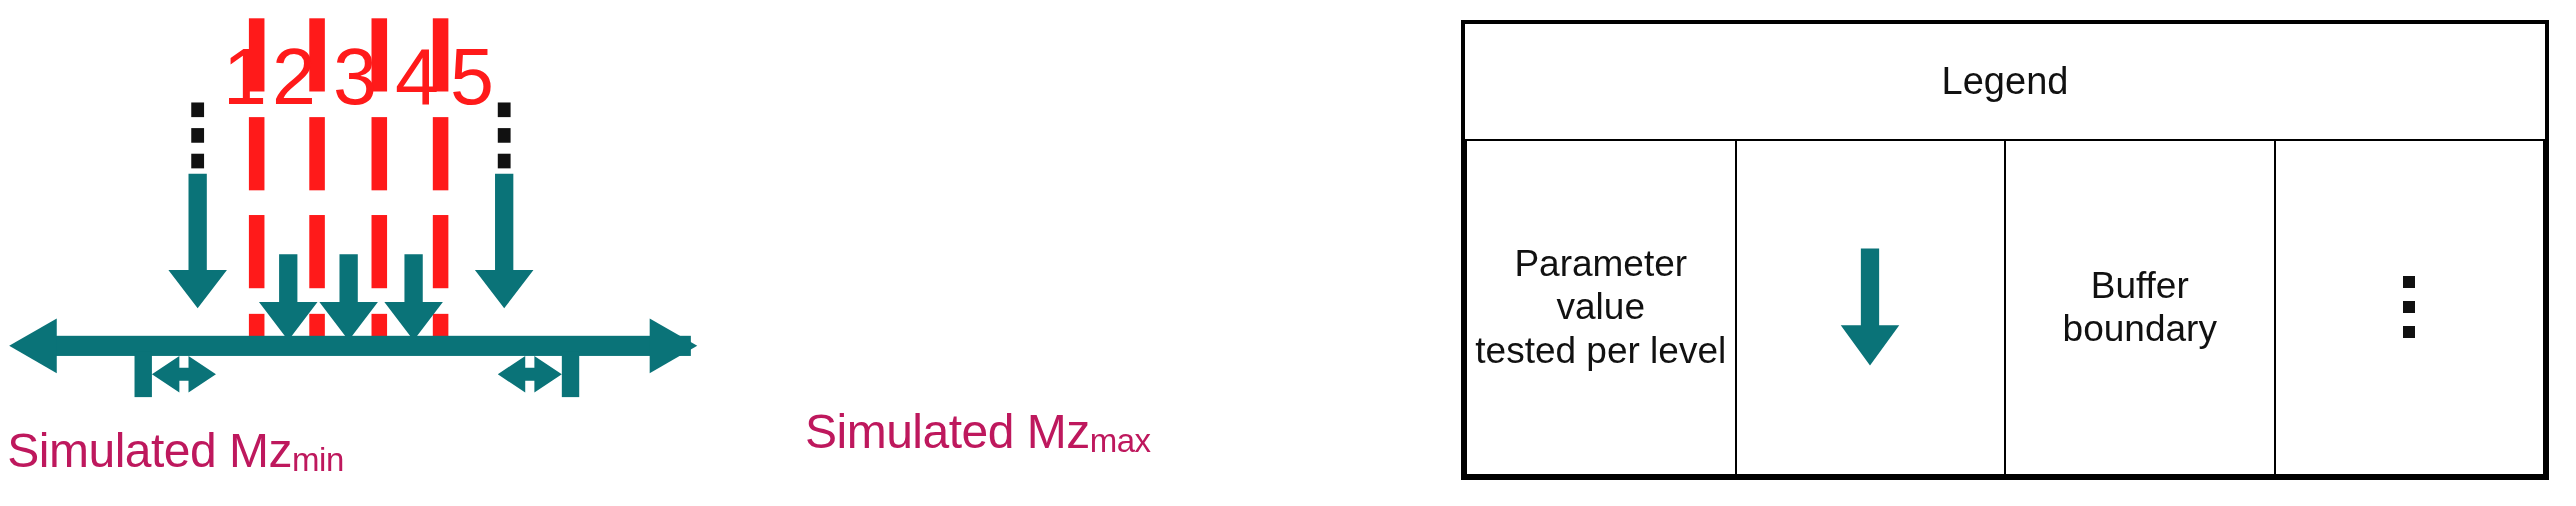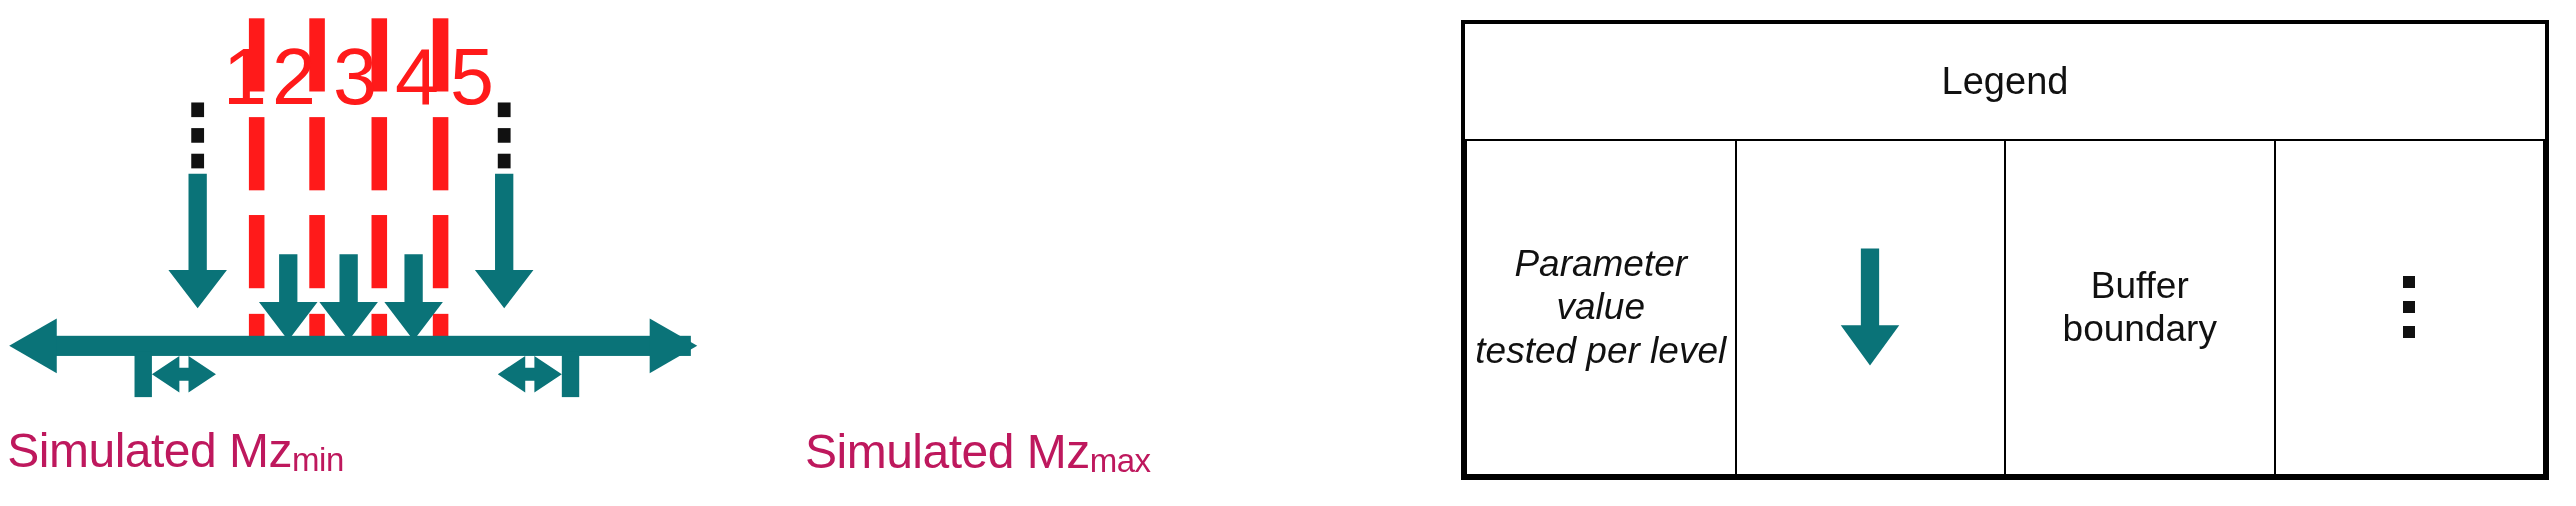--- a/index.html
+++ b/index.html
@@ -37,21 +37,21 @@
     letter-spacing: -0.5px;
   }
   .axis-label .sub {
     font-size: 33px;
     vertical-align: baseline;
     position: relative;
     top: 3.7px;
     letter-spacing: -0.5px;
   }
   #label-min { left: 7.3px;  top: 423px; }
-  #label-max { left: 805px; top: 424px; text-align: right; }
+  #label-max { left: 805px; top: 404px; text-align: right; }
 
   .level-num {
     position: absolute;
     font-family: "Liberation Sans", sans-serif;
     font-size: 79px;
     color: #FF1A1A;
     line-height: 1;
     top: 37px;
   }
 
@@ -82,21 +82,21 @@
     color: #111111;
     padding: 0 5.5px;
     line-height: 1.18;
   }
   #legend td.title-cell {
     border-top: none;
     border-left: none;
     border-right: none;
     font-size: 38px;
   }
-  .col-label { width: 471px; font-style: italic; }
+  .col-label { width: 471px; }
   .col-sym   { width: 128px; }
   .col-label2{ width: 224px; }
   .col-sym2  { width: 297px; }
 
   .sym-wrap {
     display: flex;
     align-items: center;
     justify-content: center;
     height: 100%;
     width: 100%;

